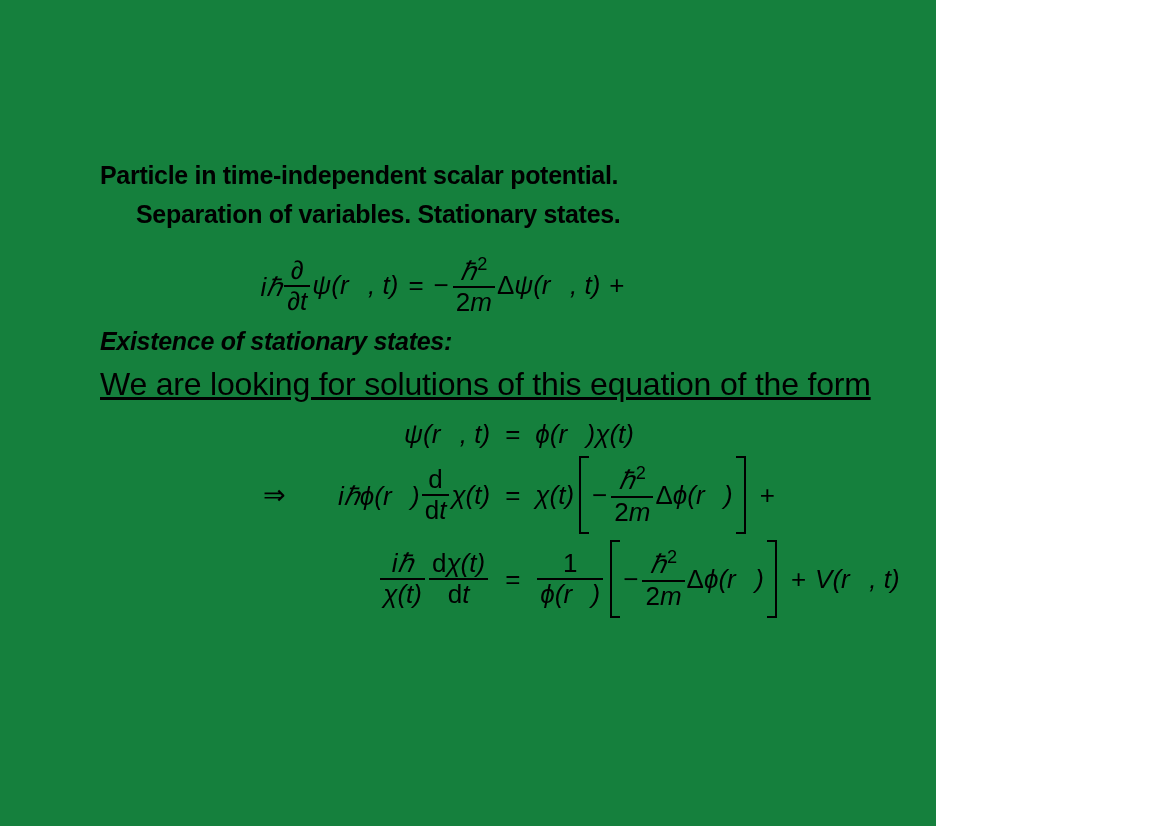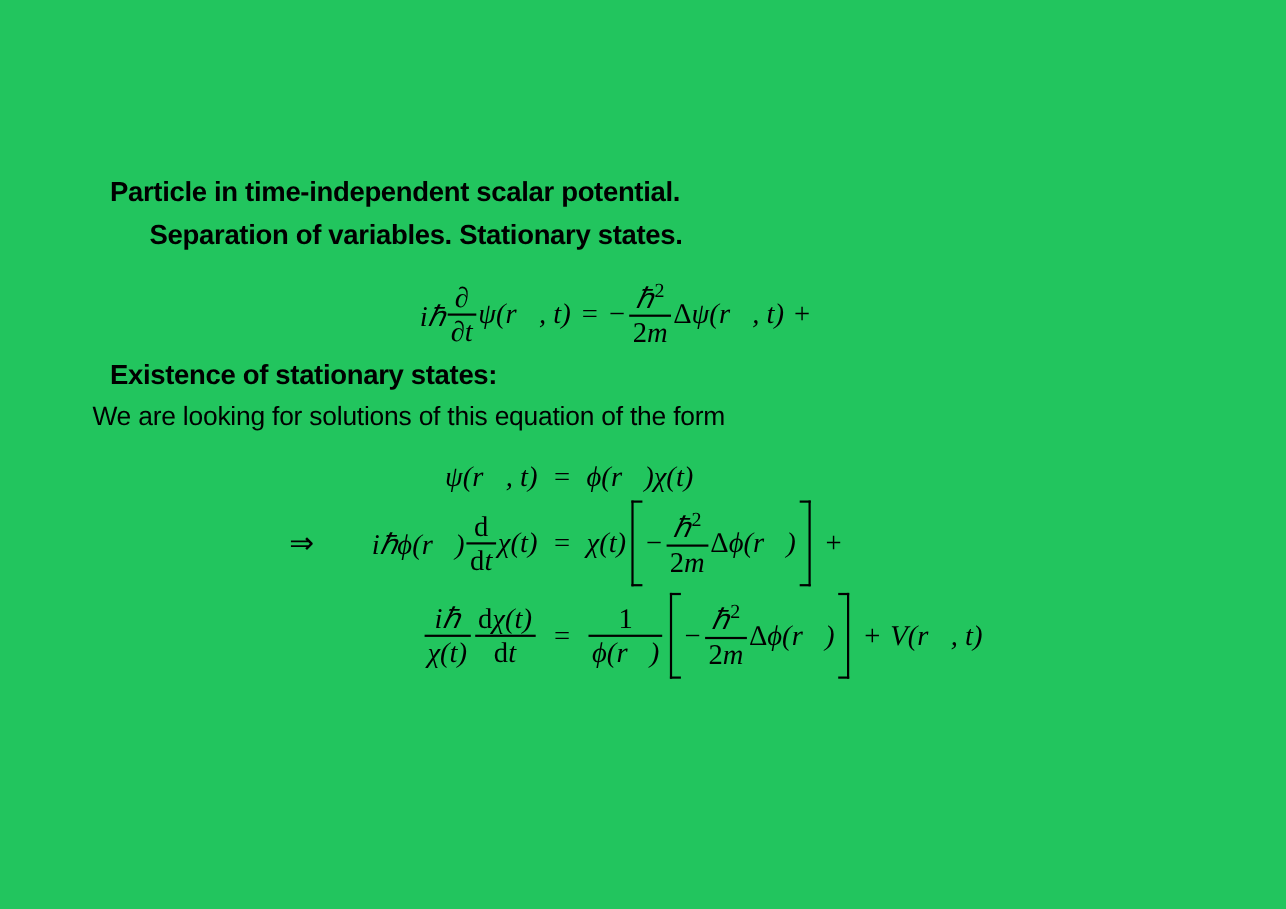--- a/index.html
+++ b/index.html
@@ -1,36 +1,36 @@
 <!DOCTYPE html>
 <html><head>
 <meta charset="utf-8">
 <style>
   html,body{margin:0;padding:0;background:#ffffff;}
   .slide{
     position:relative;
-    width:1169px;height:826px;
-    background:#22c55e;
+    width:936px;height:826px;
+    background:#15803d;
     color:#000000;
     font-family:"Liberation Sans",sans-serif;
     overflow:hidden;
   }
   .heading{
     position:absolute;left:100px;
     font-weight:700;font-size:25px;letter-spacing:-0.3px;
     line-height:1.2;white-space:nowrap;color:#000;
   }
   .body-line{
-    position:absolute;left:84px;
-    font-weight:400;font-size:24px;letter-spacing:-0.2px;
-    line-height:1.2;white-space:nowrap;color:#000;
+    position:absolute;left:100px;
+    font-weight:400;font-size:32px;letter-spacing:-0.2px;
+    line-height:1.2;white-space:nowrap;color:#000;text-decoration:underline;
   }
   
   .math{
-    font-family:Liberation Serif, serif;
+    font-family:Liberation Sans, sans-serif;
     font-style:italic;
     font-size:26px;color:#000;
   }
   .up{font-style:normal;}
   .mrow{display:inline-flex;align-items:center;white-space:nowrap;}
   .frac{
     display:inline-flex;flex-direction:column;align-items:stretch;
     margin:0 2px;vertical-align:middle;
   }
   .frac .num,.frac .den{display:block;text-align:center;line-height:1.12;padding:0 3px;}
@@ -83,21 +83,21 @@
       <span class="frac">
         <span class="num"><span>ℏ</span><span class="sup">2</span></span>
         <span class="den"><span class="up">2</span><span>m</span></span>
       </span>
       <span class="up">Δ</span>
       <span>ψ(r⃗, t)</span>
       <span class="plus">+</span>
     </span>
   </div>
 
-  <div class="heading" style="top:326px;">Existence of stationary states:</div>
+  <div class="heading" style="top:326px;font-style:italic;">Existence of stationary states:</div>
   <div class="body-line" style="top:365px;">We are looking for solutions of this equation of the form</div>
 
   <div class="eqblock math">
 
     <span class="cell"></span>
     <span class="cell lhs">ψ(r⃗, t)</span>
     <span class="cell eqcol">=</span>
     <span class="cell rhs">ϕ(r⃗)χ(t)</span>
 
     <span class="cell implies">⇒</span>

